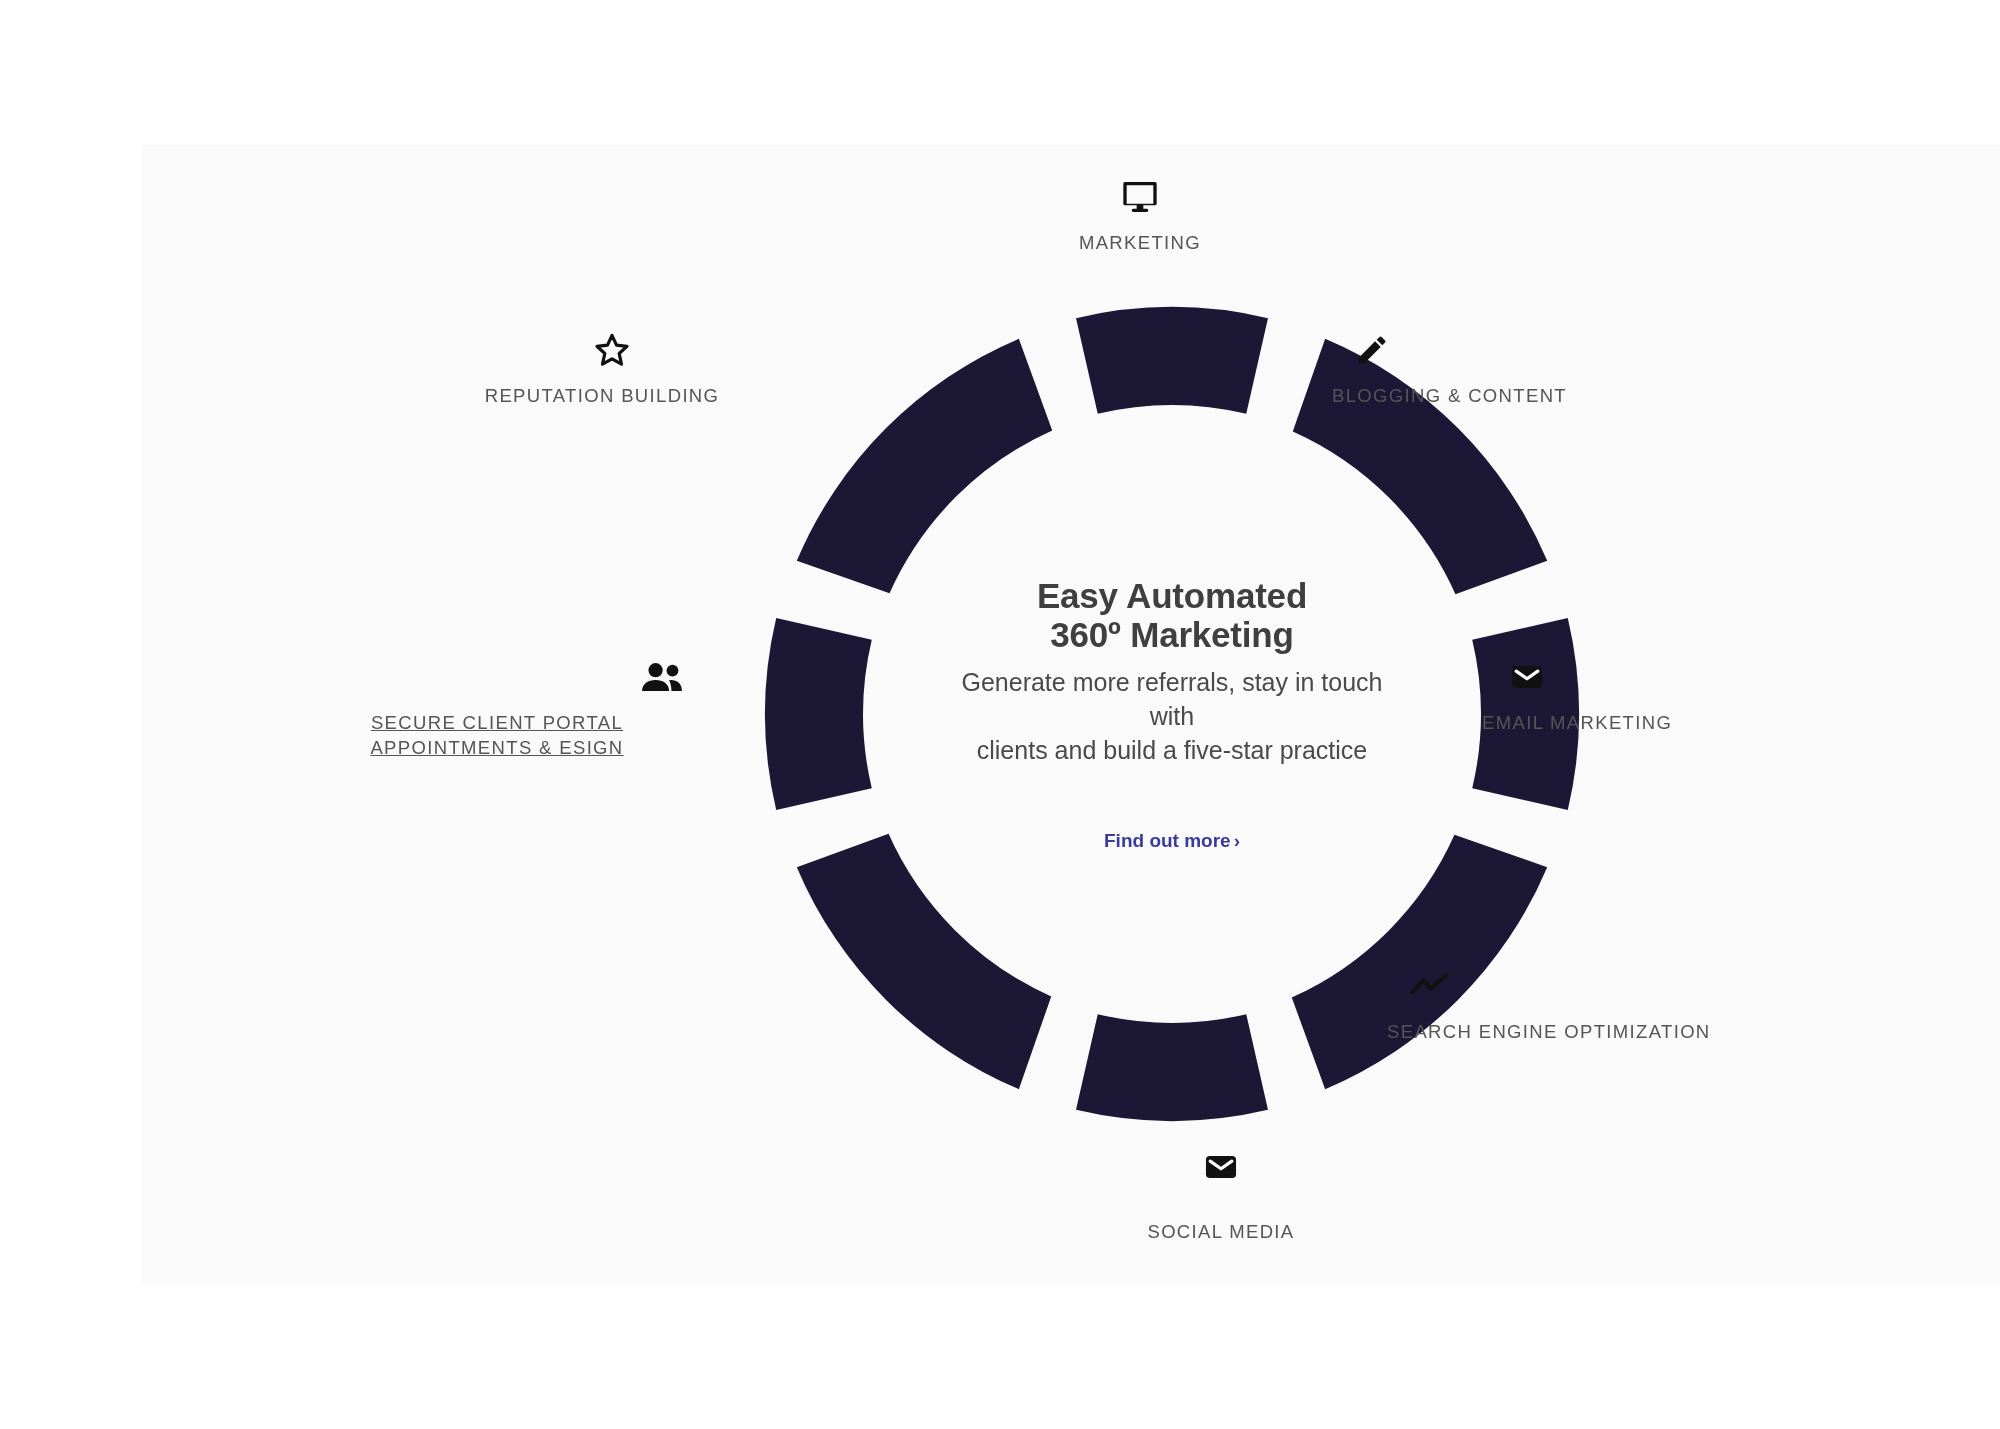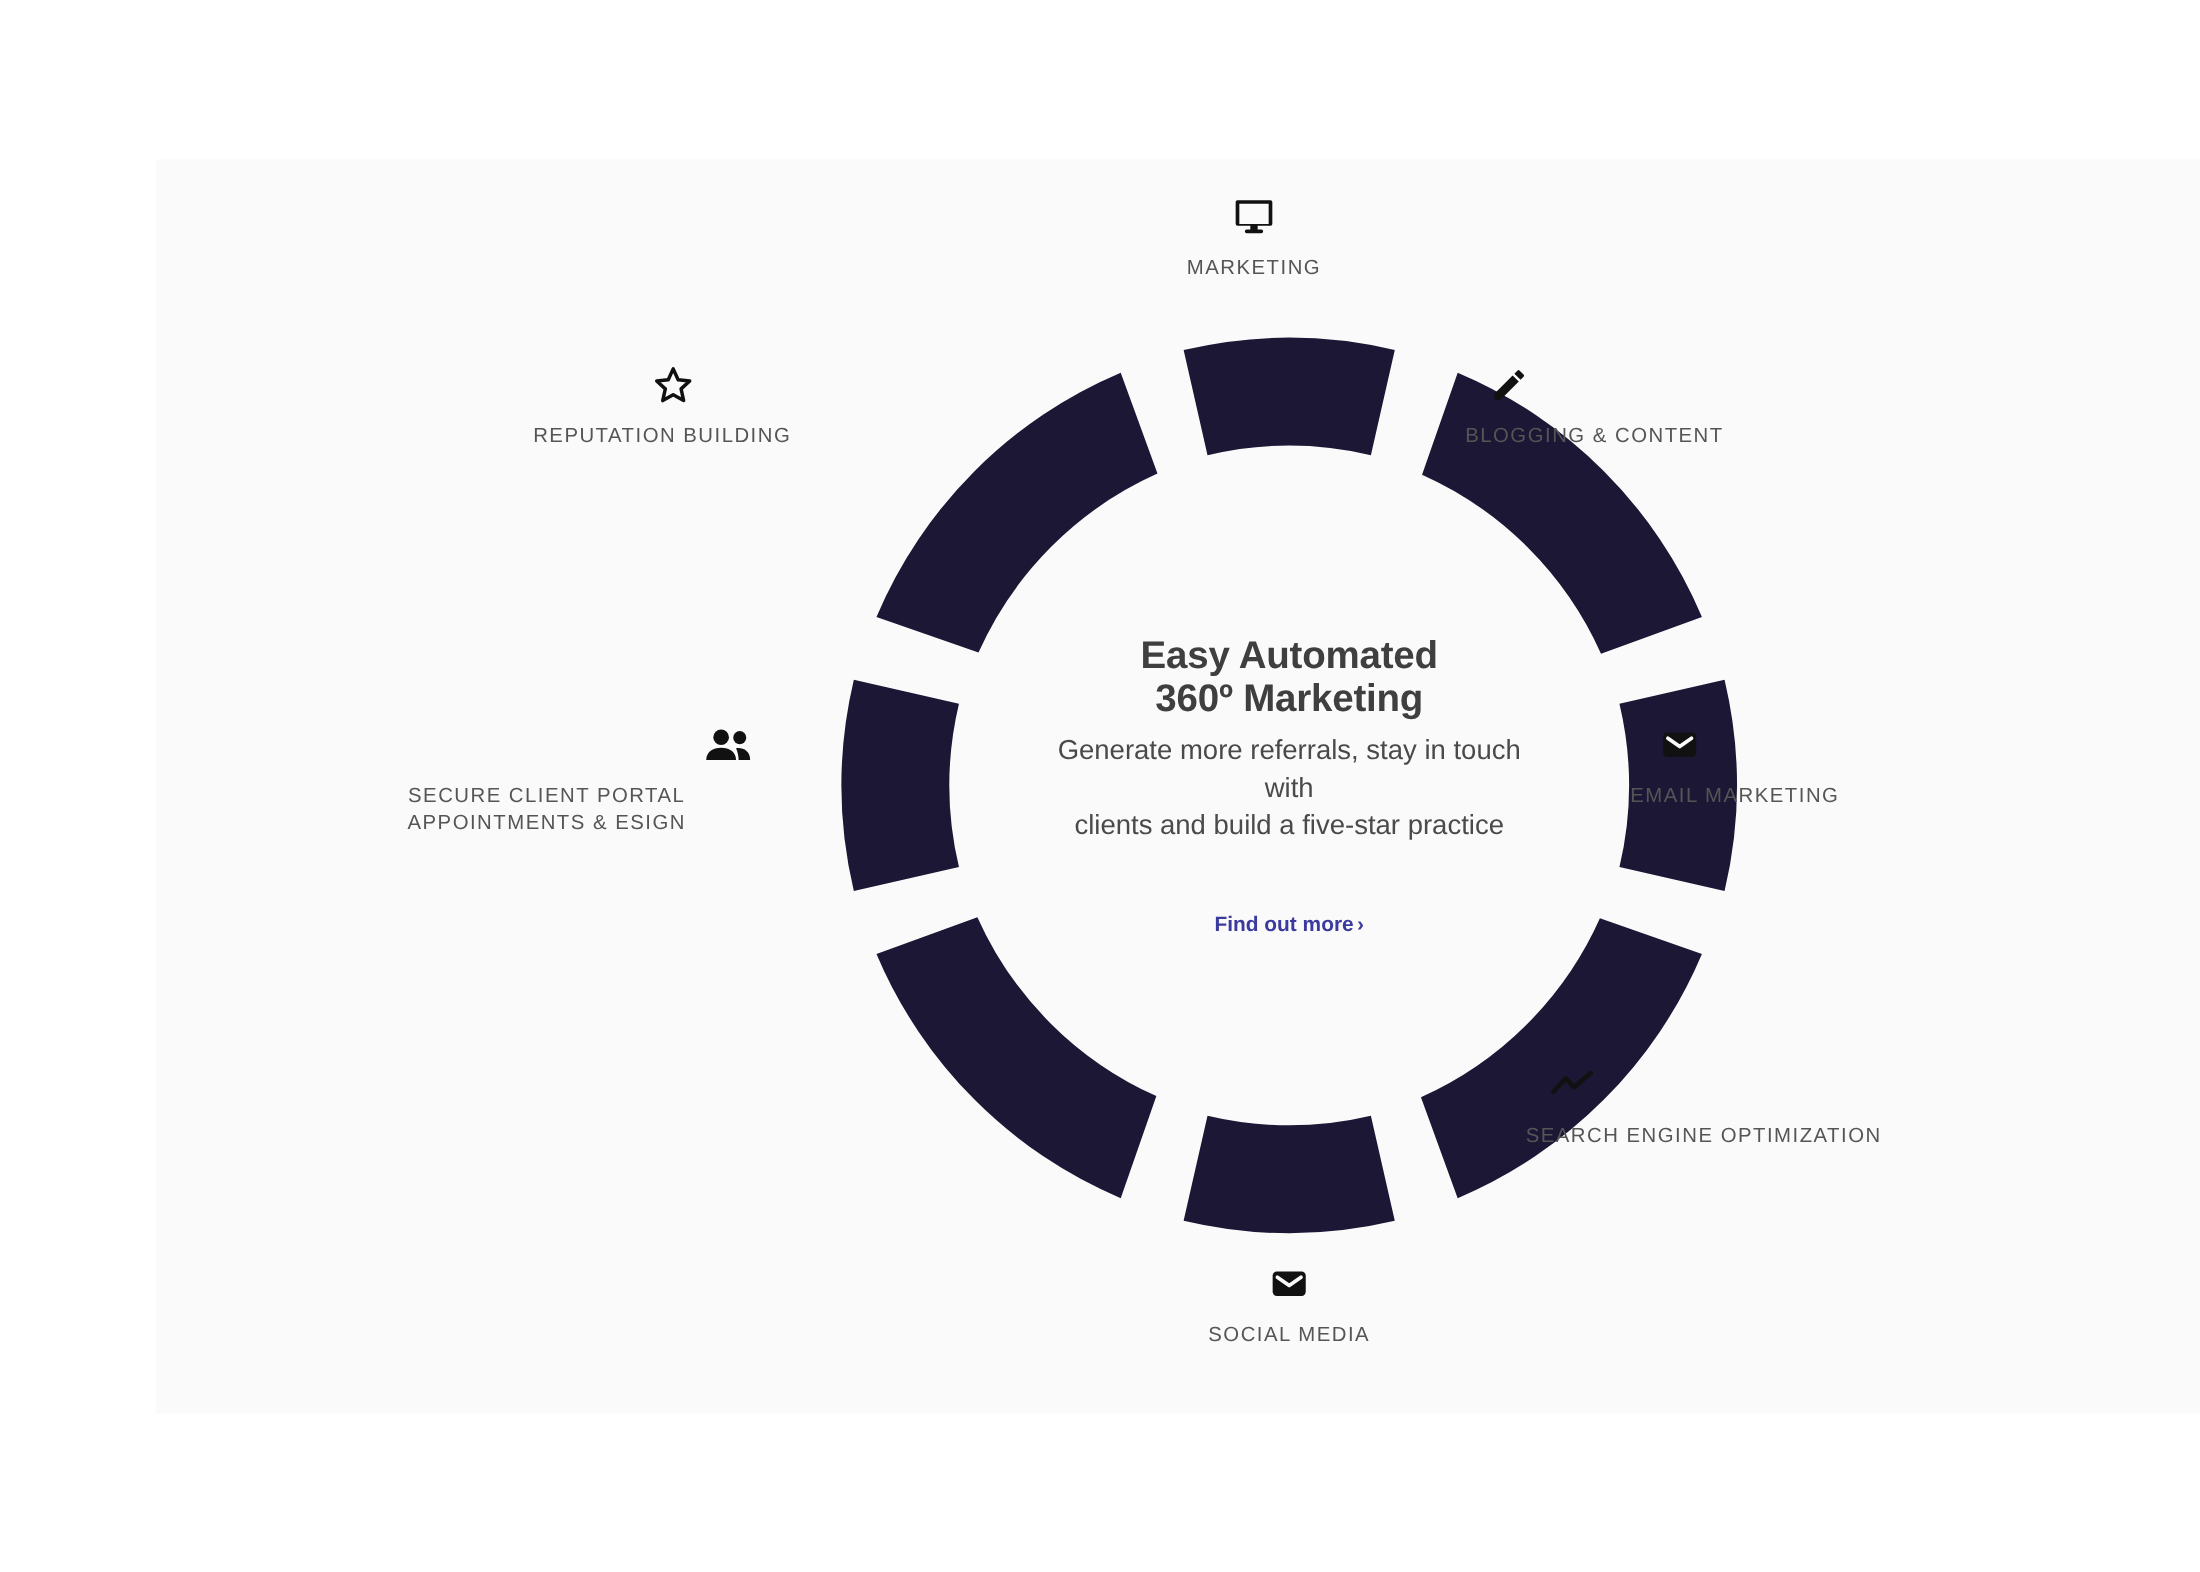--- a/index.html
+++ b/index.html
@@ -85,27 +85,27 @@
   .sp-websites      {left:848px; top:30px;  width:300px;}
   .sp-blogging      {left:1190px;top:183px; width:420px; align-items:flex-start;}
   .sp-blogging .ico {margin-left:22px;}
   .sp-blogging .lbl {text-align:left;}
   .sp-email         {left:1340px;top:510px; width:420px; align-items:flex-start;}
   .sp-email .ico    {margin-left:26px;}
   .sp-email .lbl    {text-align:left;}
   .sp-seo           {left:1245px;top:819px; width:470px; align-items:flex-start;}
   .sp-seo .ico      {margin-left:22px;}
   .sp-seo .lbl      {text-align:left;}
-  .sp-social        {left:880px; top:1000px;width:300px;}
+  .sp-social        {left:929px; top:1000px;width:300px;gap:19px;}
   .sp-lead          {left:360px; top:880px; width:360px; align-items:flex-end;}
   .sp-lead .ico     {margin-right:160px;}
   .sp-lead .lbl     {text-align:center;width:100%;}
   .sp-portal        {left:140px; top:510px; width:430px; align-items:flex-end;}
   .sp-portal .ico   {margin-right:28px;}
-  .sp-portal .lbl   {text-align:center;width:100%;}
+  .sp-portal .lbl   {text-align:center;width:100%;text-decoration:underline;}
   .sp-reputation    {left:250px; top:183px; width:420px; align-items:flex-end;}
   .sp-reputation .ico{margin-right:180px;}
   .sp-reputation .lbl{width:100%;}
   .spoke svg{display:block;}
 </style>
 </head>
 <body>
 
 <div id="card">
 

